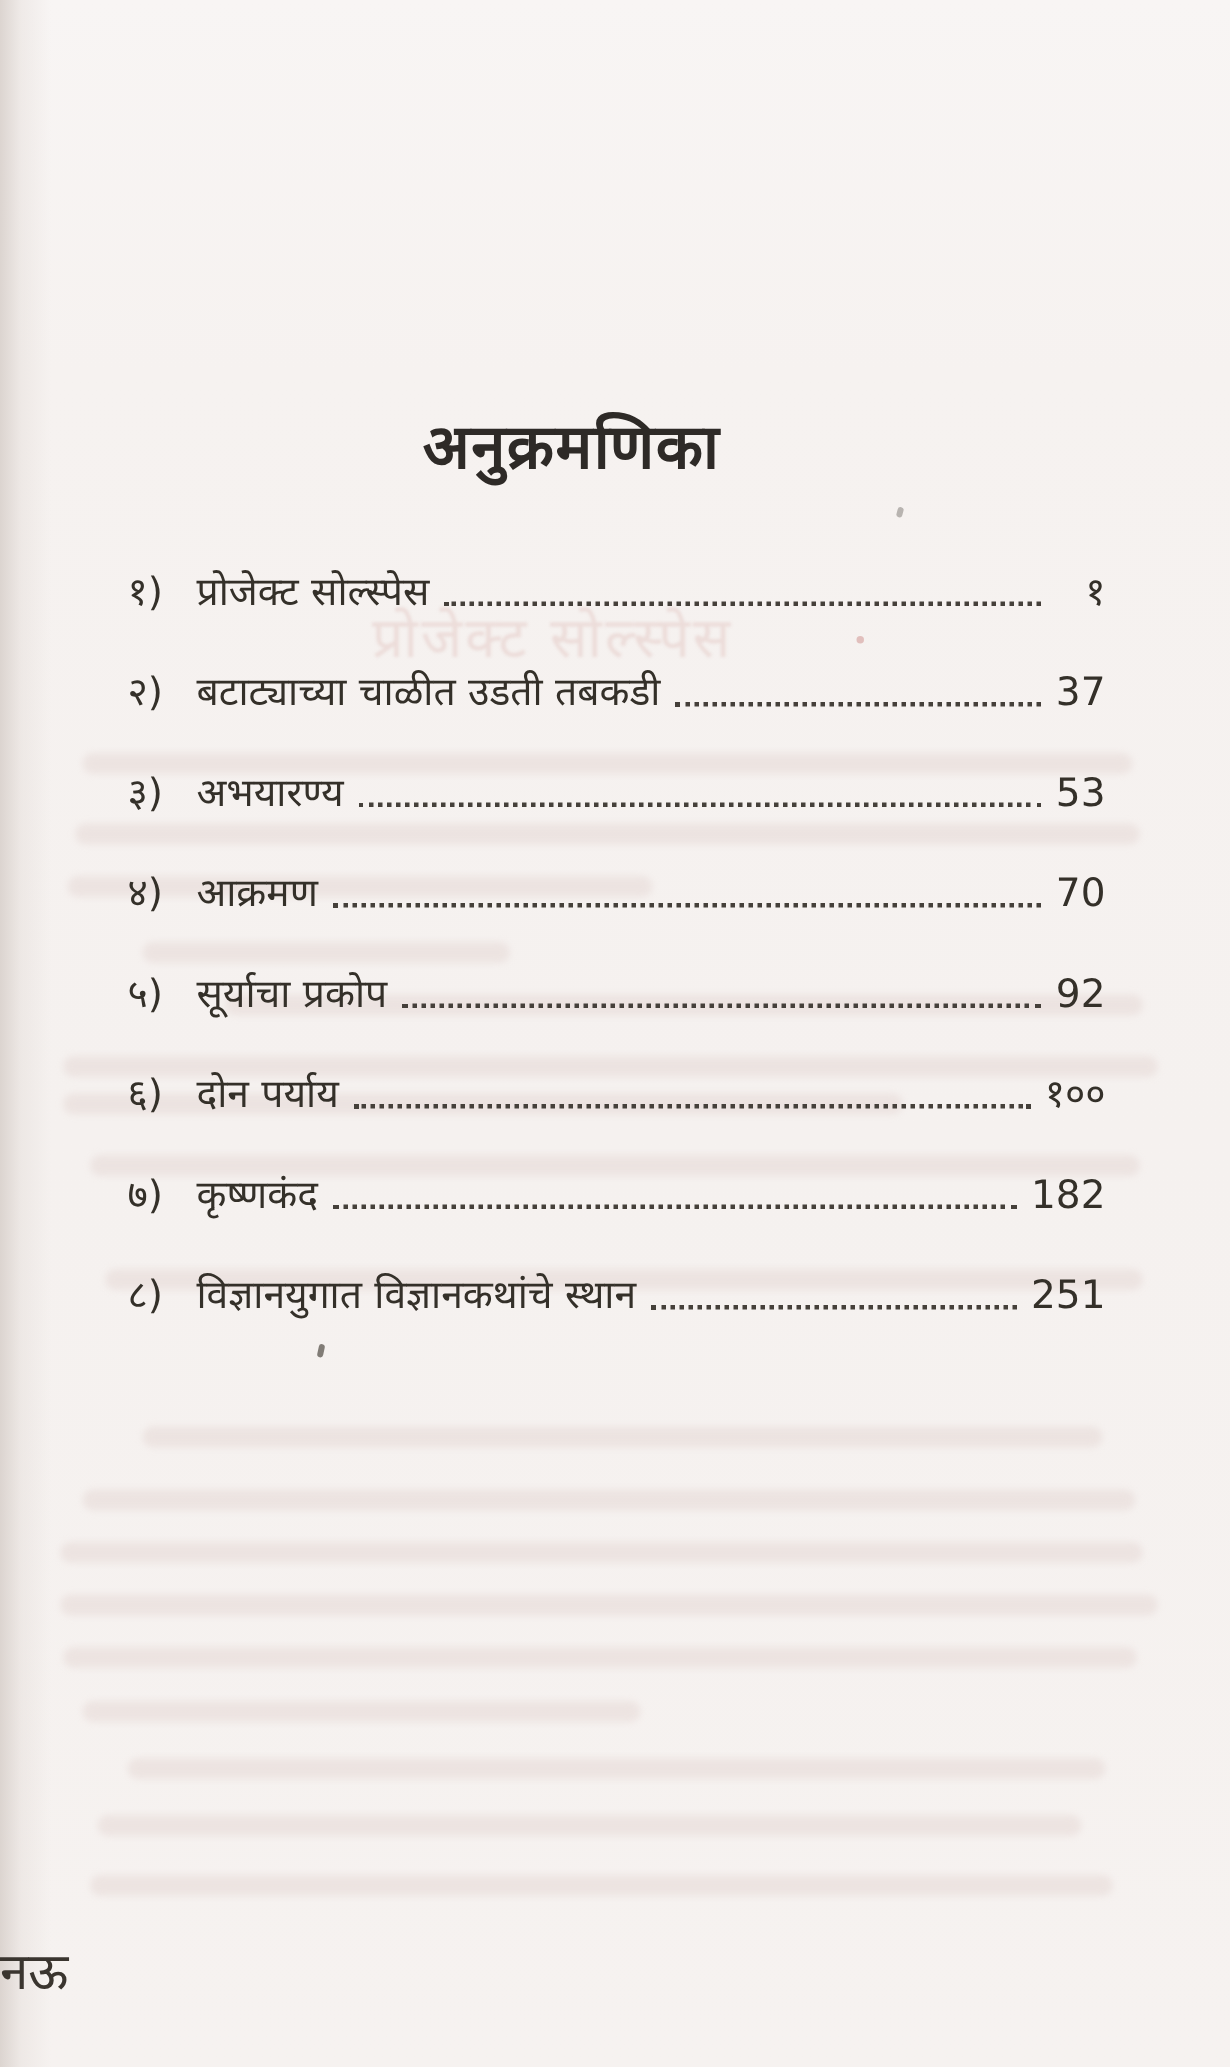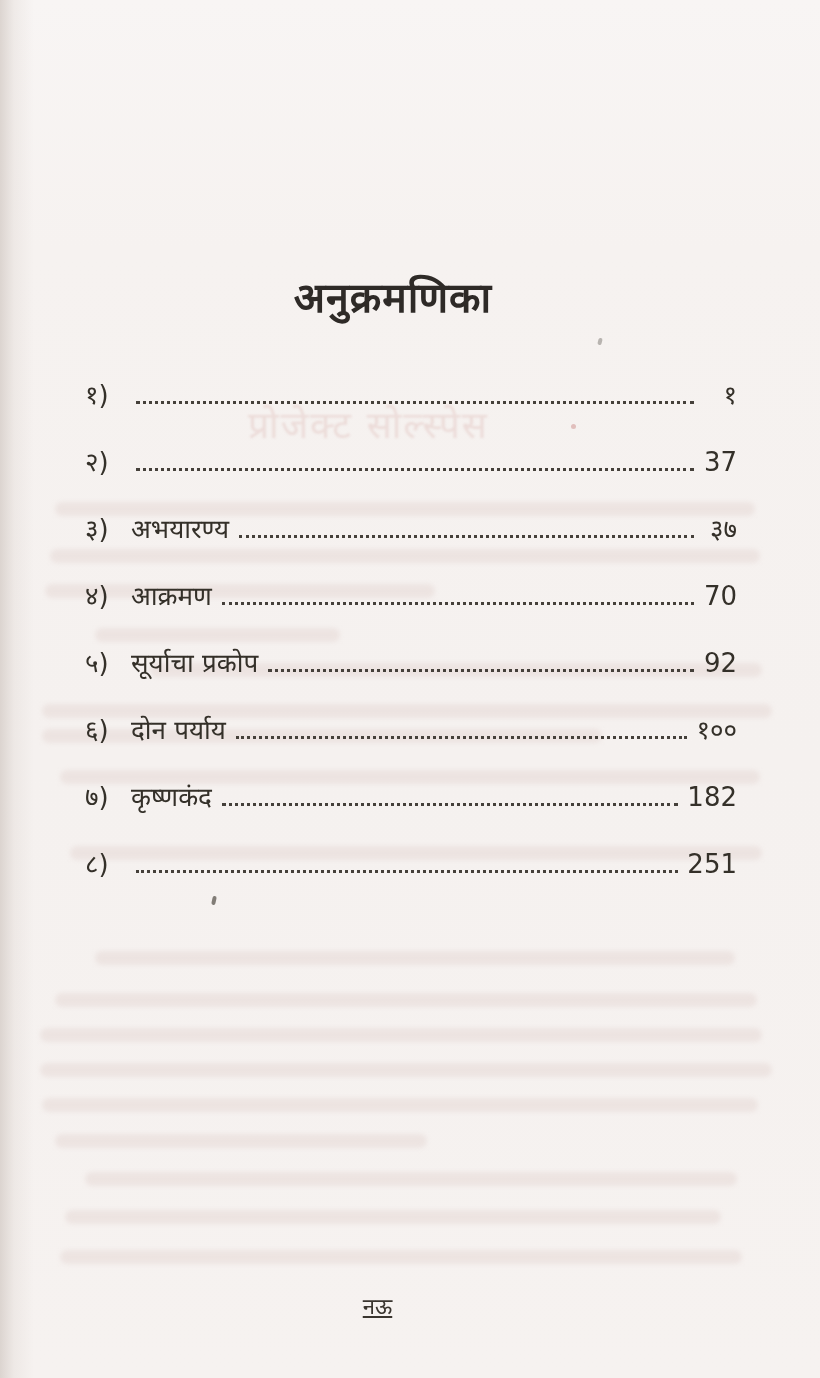--- a/index.html
+++ b/index.html
@@ -33,21 +33,21 @@
     background: #e6d9d6;
     opacity: 0.55;
     filter: blur(2.4px);
   }
   .speck { position: absolute; border-radius: 50%; }
 
   
   .content { position: absolute; inset: 0; }
   .page-title {
     position: absolute;
-    top: 268px; left: 12px; width: 762px;
+    top: 268px; left: 0; width: 762px;
     text-align: center;
     font-size: 41px; font-weight: 600;
     letter-spacing: 1px;
     color: #2e2a27;
   }
   .toc {
     position: absolute;
     top: 376px; left: 85px; width: 652px;
   }
   .toc-row {
@@ -65,24 +65,22 @@
     flex: 1 1 auto;
     border-bottom: 3px dotted #45403a;
     margin: 0 9px 8px 5px;
     min-width: 30px;
   }
   .toc-page { flex: 0 0 auto; min-width: 34px; text-align: right; }
 
   .footer-label {
     position: absolute;
     top: 1290px; left: 0; width: 755px;
-    text-align: center;
-    font-size: 22px;
+    font-size: 34px;
     color: #3a352f;
-    text-decoration: underline;
   }
 </style>
 </head>
 <body>
 
 <div class="page">
 
   <div class="ghost-layer">
     <div class="ghost-heading">प्रोजेक्ट सोल्स्पेस</div>
 
@@ -110,33 +108,35 @@
     <div class="speck" style="top:896px; left:212px; width:4px; height:9px; background:#5a544e; opacity:.75; border-radius:2px; transform:rotate(12deg);"></div>
   </div>
 
   <div class="content">
 
     <div class="page-title">अनुक्रमणिका</div>
 
     <div class="toc">
       <div class="toc-row">
           <span class="toc-num">१)</span>
+          <span class="toc-title">प्रोजेक्ट सोल्स्पेस</span>
           <span class="toc-leader"></span>
           <span class="toc-page">१</span>
         </div>
         <div class="toc-row">
           <span class="toc-num">२)</span>
+          <span class="toc-title">बटाट्याच्या चाळीत उडती तबकडी</span>
           <span class="toc-leader"></span>
           <span class="toc-page">37</span>
         </div>
         <div class="toc-row">
           <span class="toc-num">३)</span>
           <span class="toc-title">अभयारण्य</span>
           <span class="toc-leader"></span>
-          <span class="toc-page">३७</span>
+          <span class="toc-page">53</span>
         </div>
         <div class="toc-row">
           <span class="toc-num">४)</span>
           <span class="toc-title">आक्रमण</span>
           <span class="toc-leader"></span>
           <span class="toc-page">70</span>
         </div>
         <div class="toc-row">
           <span class="toc-num">५)</span>
           <span class="toc-title">सूर्याचा प्रकोप</span>
@@ -150,20 +150,21 @@
           <span class="toc-page">१००</span>
         </div>
         <div class="toc-row">
           <span class="toc-num">७)</span>
           <span class="toc-title">कृष्णकंद</span>
           <span class="toc-leader"></span>
           <span class="toc-page">182</span>
         </div>
         <div class="toc-row">
           <span class="toc-num">८)</span>
+          <span class="toc-title">विज्ञानयुगात विज्ञानकथांचे स्थान</span>
           <span class="toc-leader"></span>
           <span class="toc-page">251</span>
         </div>
     </div>
 
     <div class="footer-label">नऊ</div>
 
   </div>
 </div>
 

